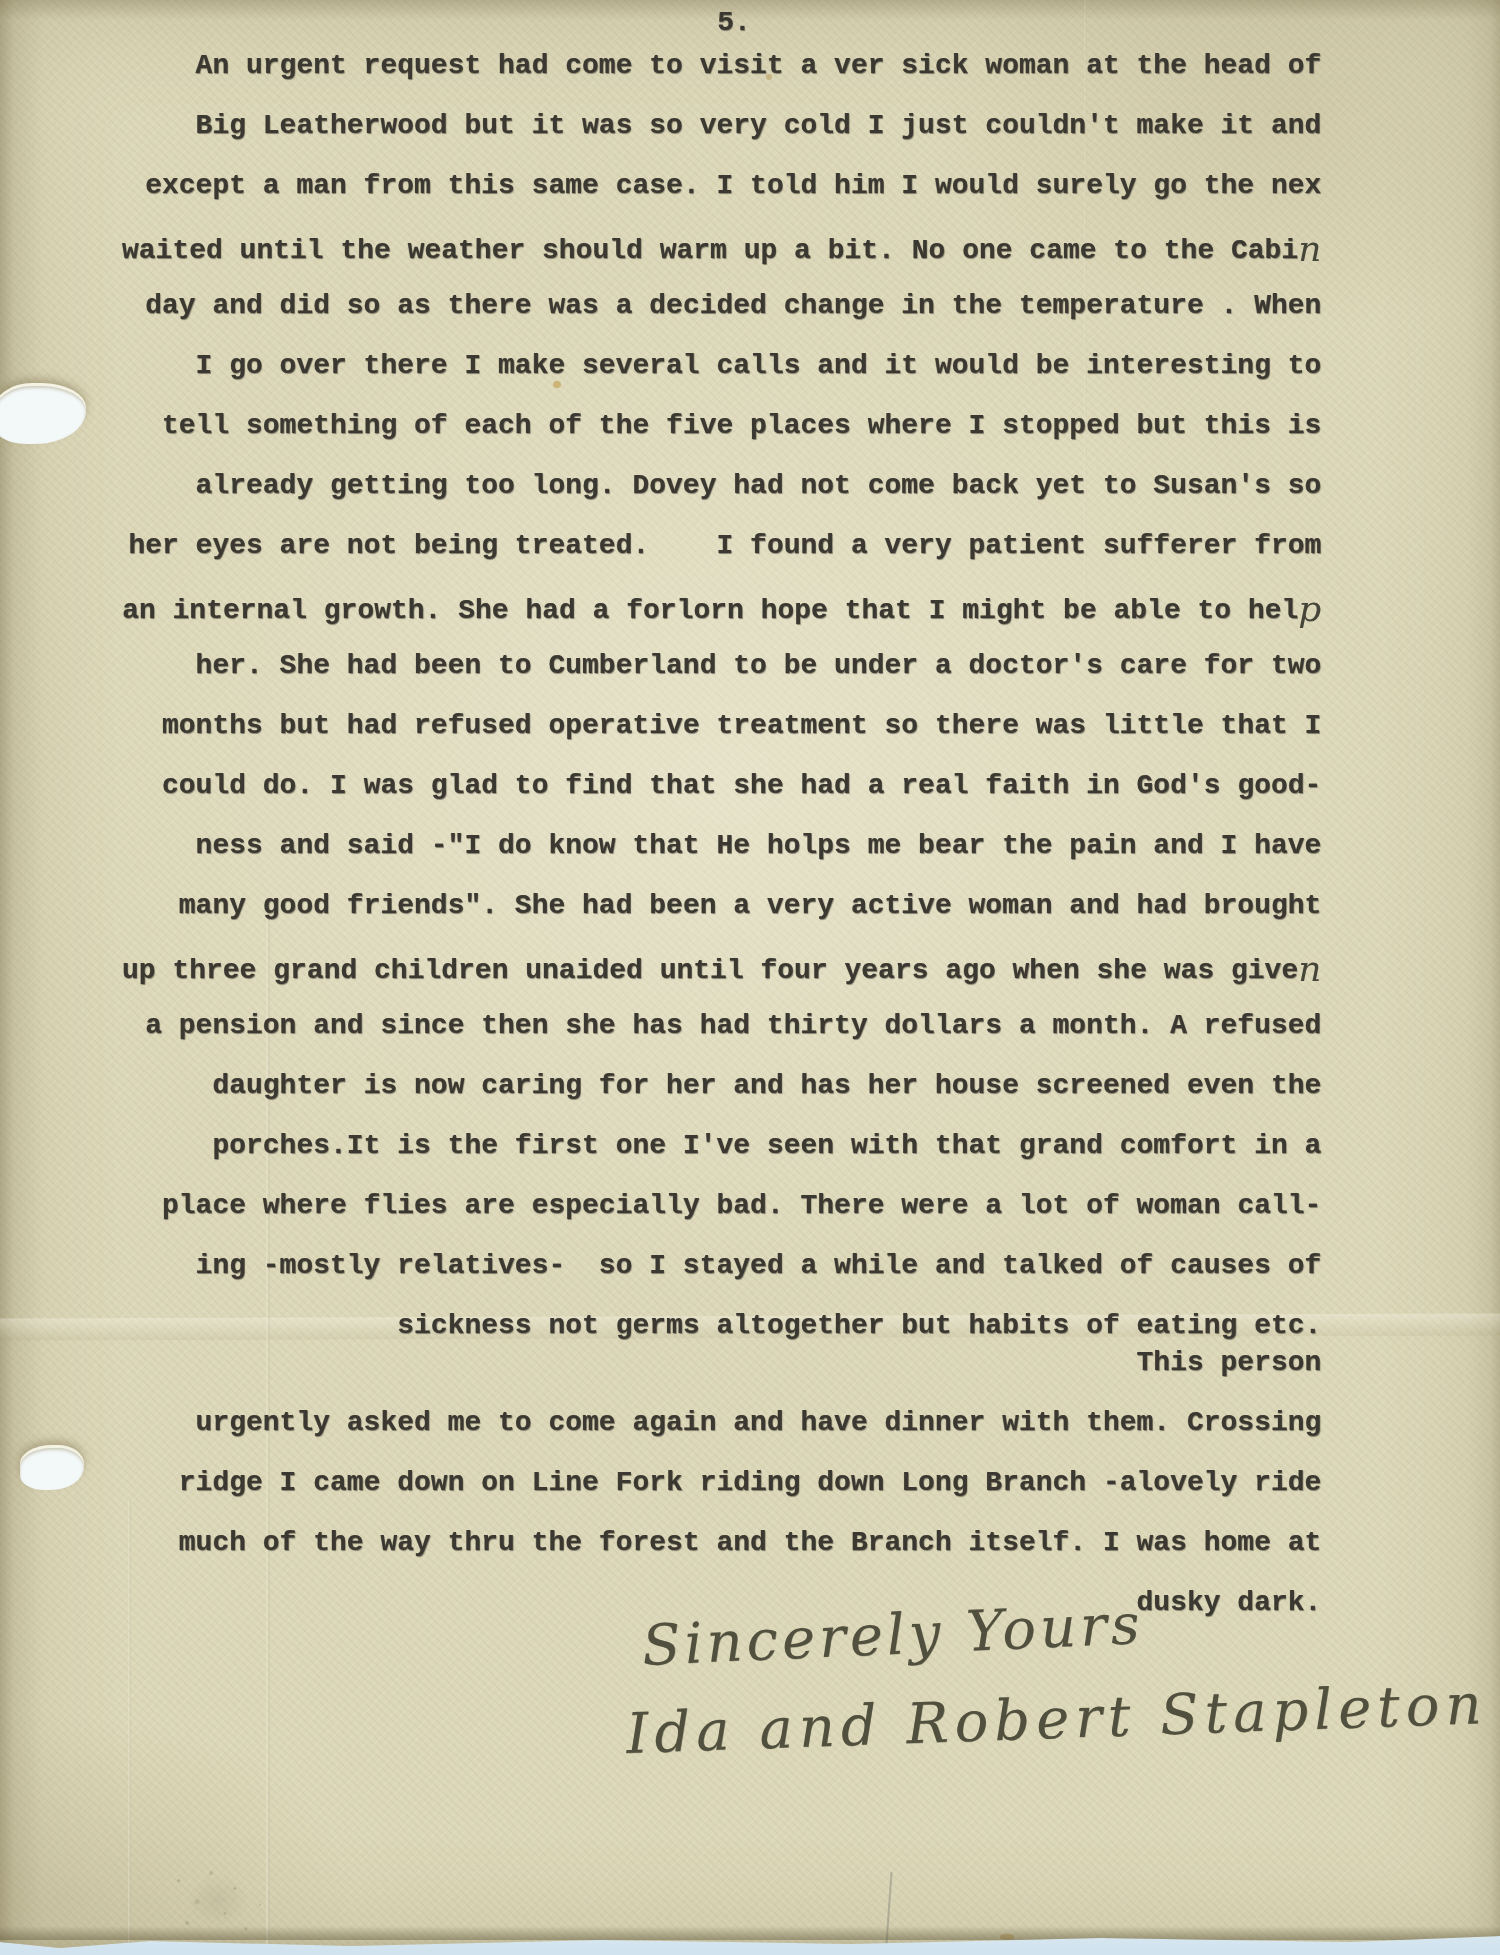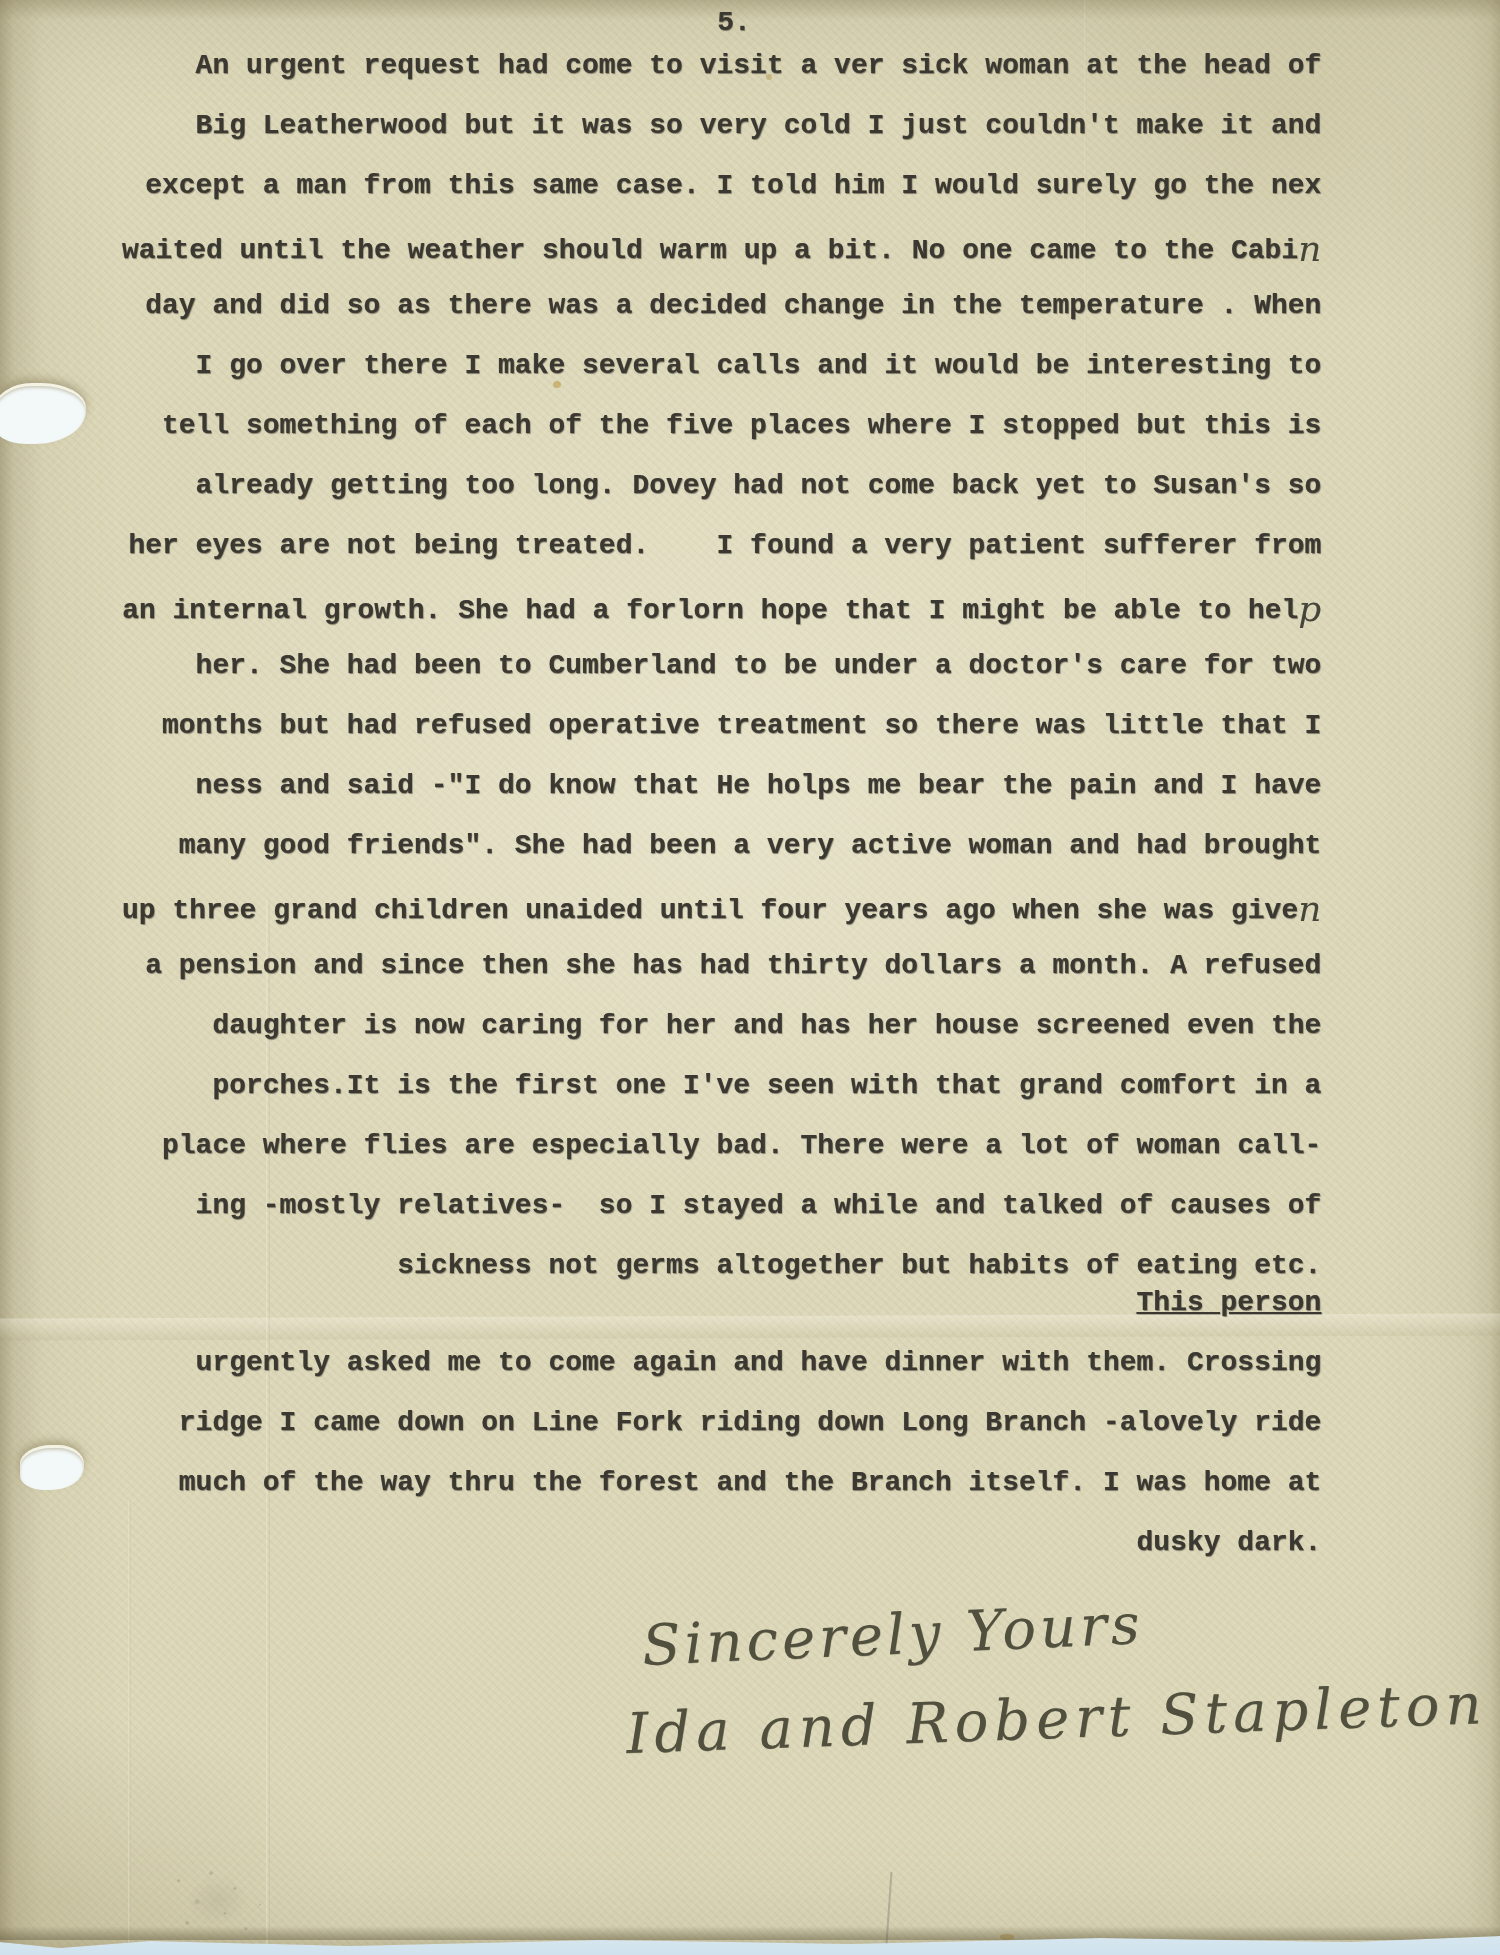--- a/index.html
+++ b/index.html
@@ -58,21 +58,21 @@
   .fleck-3{left:1000px;top:1934px;width:14px;height:6px;background:rgba(175,140,65,.5);border-radius:40%;}
 
   .pagenum, .line{
     font-family:"Liberation Mono","DejaVu Sans Mono",monospace;
     font-weight:700;font-size:28px;color:#3a3830;
     text-shadow:.6px .6px .9px rgba(52,50,42,.55), -.3px 0 .5px rgba(52,50,42,.3);
   }
   .pagenum{position:absolute;top:0;left:0;width:1468px;height:46px;line-height:46px;text-align:center;}
   .typed{position:absolute;left:122px;top:36px;}
   .line{white-space:pre;height:60px;line-height:60px;text-align:right;}
-  .line.tight{margin-top:-23px;text-decoration:underline;}
+  .line.tight{margin-top:-23px;}
   .line.indent{padding-left:978px;}
   .hand{font-family:"DejaVu Serif","Liberation Serif",serif;font-style:italic;font-weight:400;
     font-size:36px;color:#45453a;text-shadow:none;display:inline-block;transform:translateY(3px);}
   .sig{position:absolute;font-family:"DejaVu Serif","Liberation Serif",serif;font-style:italic;
     color:#51503e;text-shadow:.4px .4px .6px rgba(70,70,55,.4);white-space:pre;}
   .sig-closing{left:642px;top:1602px;font-size:56px;letter-spacing:4px;transform:rotate(-2.5deg);}
   .sig-name{left:626px;top:1686px;font-size:56px;letter-spacing:6px;transform:rotate(-2deg);}
 </style>
 </head>
 <body>
@@ -91,20 +91,21 @@
       <div class="line">except a man from this same case. I told him I would surely go the nex</div>
       <div class="line">waited until the weather should warm up a bit. No one came to the Cabi<span class="hand">n</span></div>
       <div class="line">day and did so as there was a decided change in the temperature . When</div>
       <div class="line">I go over there I make several calls and it would be interesting to</div>
       <div class="line">tell something of each of the five places where I stopped but this is</div>
       <div class="line">already getting too long. Dovey had not come back yet to Susan's so</div>
       <div class="line">her eyes are not being treated.    I found a very patient sufferer from</div>
       <div class="line">an internal growth. She had a forlorn hope that I might be able to hel<span class="hand">p</span></div>
       <div class="line">her. She had been to Cumberland to be under a doctor's care for two</div>
       <div class="line">months but had refused operative treatment so there was little that I</div>
+      <div class="line">could do. I was glad to find that she had a real faith in God's good-</div>
       <div class="line">ness and said -"I do know that He holps me bear the pain and I have</div>
       <div class="line">many good friends". She had been a very active woman and had brought</div>
       <div class="line">up three grand children unaided until four years ago when she was give<span class="hand">n</span></div>
       <div class="line">a pension and since then she has had thirty dollars a month. A refused</div>
       <div class="line">daughter is now caring for her and has her house screened even the</div>
       <div class="line">porches.It is the first one I've seen with that grand comfort in a</div>
       <div class="line">place where flies are especially bad. There were a lot of woman call-</div>
       <div class="line">ing -mostly relatives-  so I stayed a while and talked of causes of</div>
       <div class="line">sickness not germs altogether but habits of eating etc.</div>
       <div class="line tight indent">This person</div>

